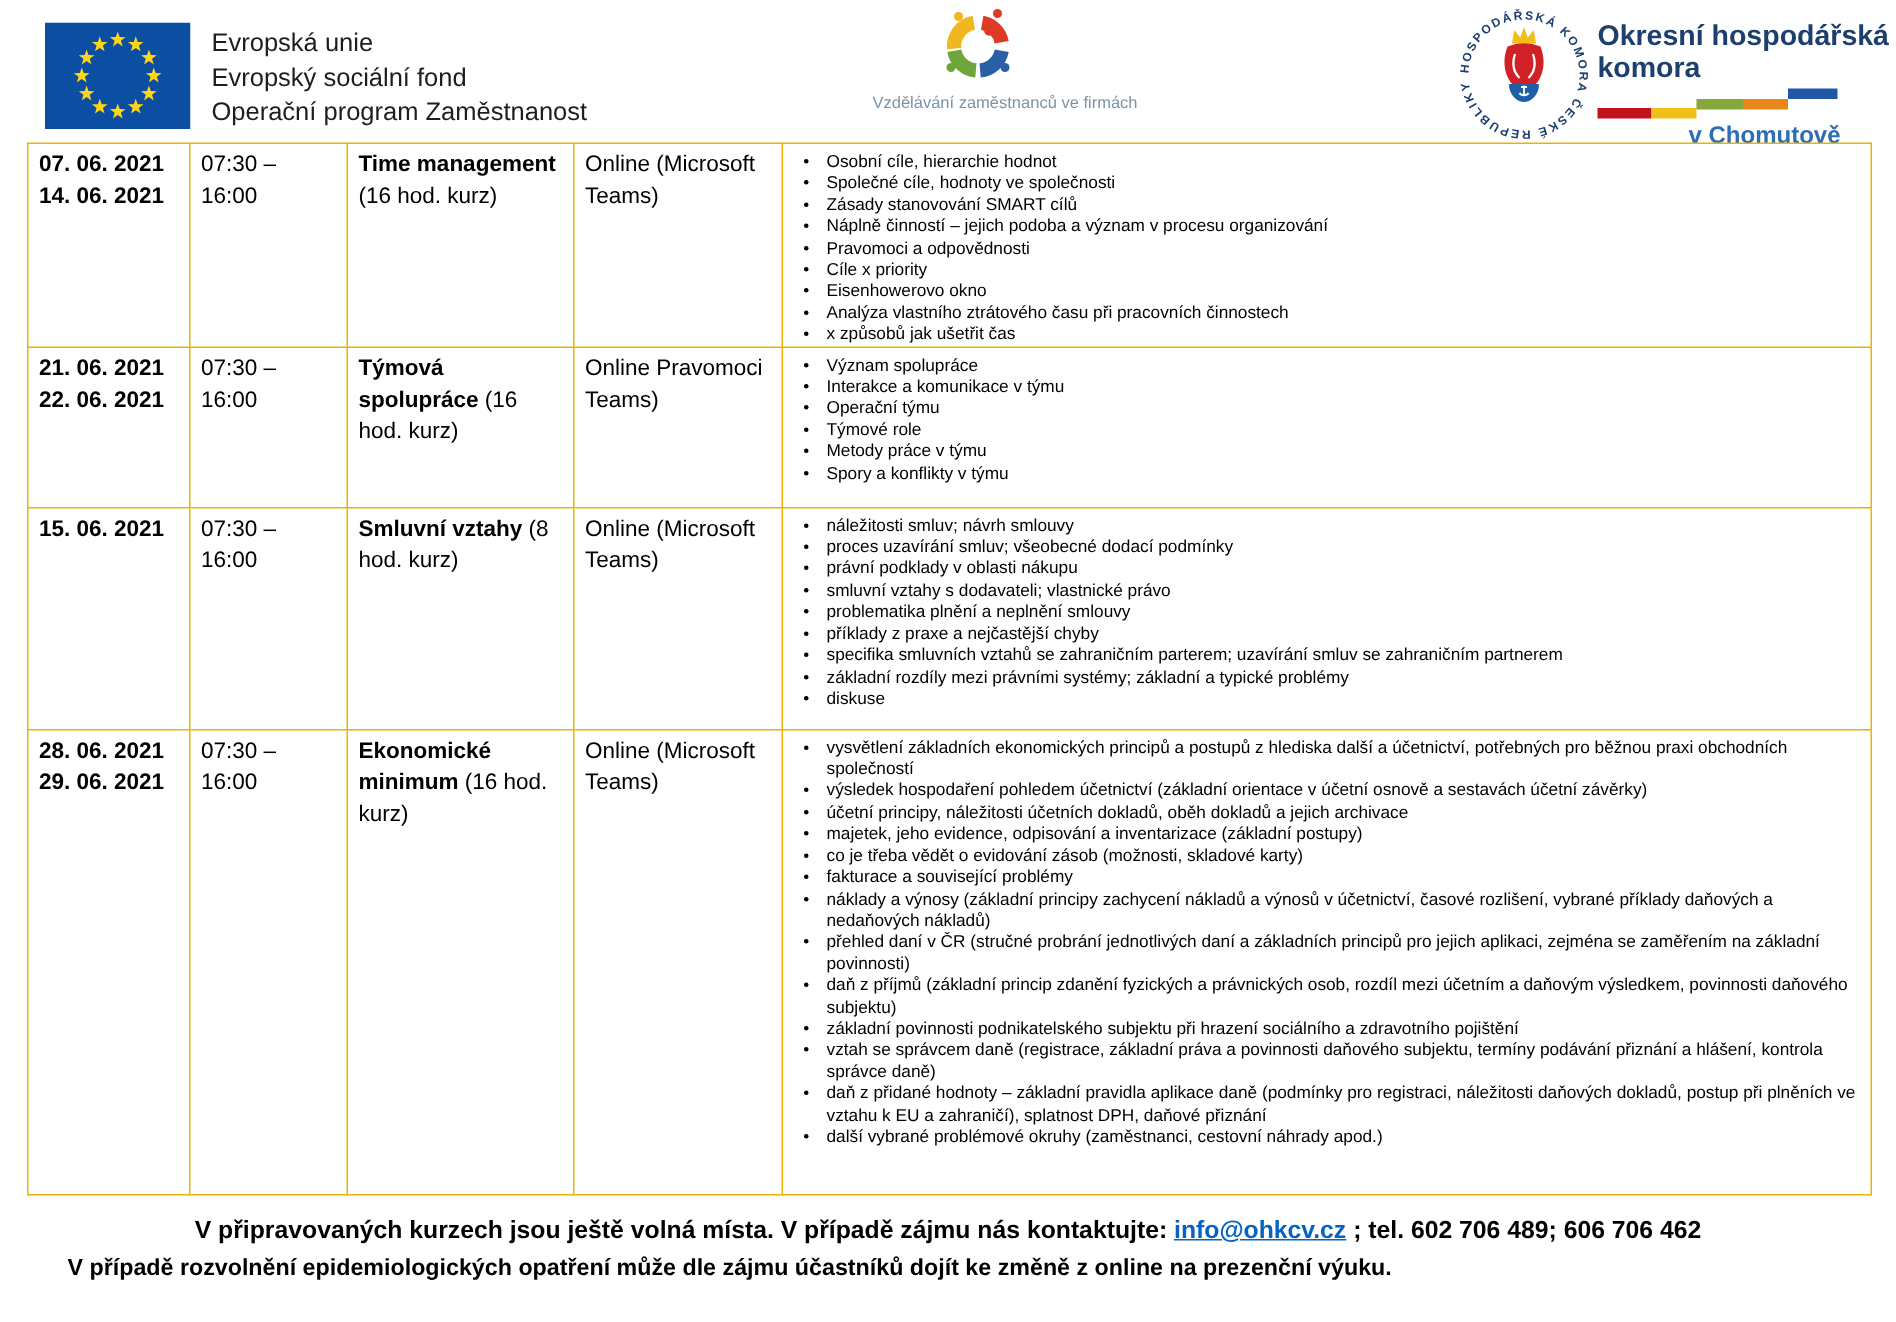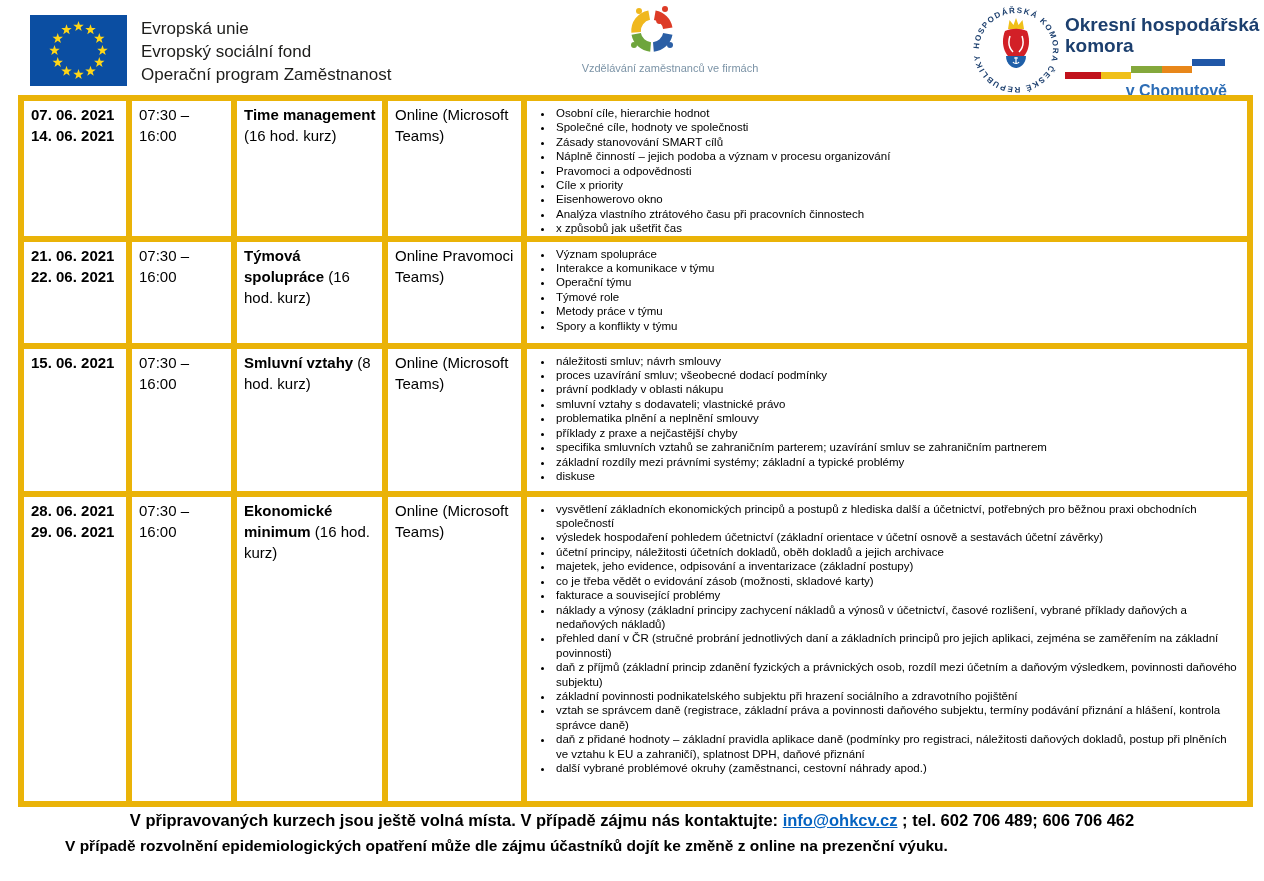--- a/index.html
+++ b/index.html
@@ -19,32 +19,32 @@
   .bars{position:relative;height:21px;margin-top:3px;width:162px;}
   .bar{position:absolute;height:7px;}
   .bar.red{left:0;top:13px;width:36px;background:var(--bar-red,#c1121c);}
   .bar.yellow{left:36px;top:13px;width:30px;background:var(--bar-yellow,#f0c019);}
   .bar.green{left:66px;top:6.5px;width:31px;background:var(--bar-green,#84a83c);}
   .bar.orange{left:97px;top:6.5px;width:30px;background:var(--bar-orange,#e8871a);}
   .bar.blue{left:127px;top:0;width:33px;background:var(--bar-blue,#2057a7);}
   .komora-loc{width:162px;text-align:right;font-size:16px;color:var(--chomutov-blue,#2d6db5);margin-top:2px;font-weight:bold;}
   
   table.schedule{position:absolute;left:18px;top:95px;width:1229px;border-collapse:collapse;table-layout:fixed;}
-  table.schedule td{border:6px solid #eab308;vertical-align:top;padding:3px 6px 0 7px;}
+  table.schedule td{border:1px solid #eab308;vertical-align:top;padding:3px 6px 0 7px;}
   tr.r1{height:130px;} tr.r2{height:107px;} tr.r3{height:148px;} tr.r4{height:310px;}
   td.c-date{font-weight:bold;font-size:15px;line-height:21px;}
   td.c-time,td.c-course,td.c-format{font-size:15px;line-height:21px;}
   td.c-course .bold{font-weight:bold;}
   td.c-topics{padding:1px 4px 0 2px;}
   td.c-topics ul{margin:2px 0 0 0;padding-left:20px;}
   td.c-topics li{font-size:11.5px;line-height:14.4px;padding-left:2px;}
   
   .footer{position:absolute;left:0;top:808px;width:1264px;font-weight:bold;}
   .footer .line1{text-align:center;font-size:16.5px;line-height:24px;}
-  .footer .line2{padding-left:65px;font-size:15.5px;line-height:24px;margin-top:2px;}
+  .footer .line2{padding-left:45px;font-size:15.5px;line-height:24px;margin-top:2px;}
   a.email{color:var(--link-blue,#0563c1);text-decoration:underline;cursor:pointer;}
 </style>
 </head>
 <body>
 
 <div class="eu-block">
   <svg width="97" height="71" viewBox="0 0 97 71">
     <defs>
       <polygon id="eustar" points="0,-5.5 -1.29,-1.78 -5.23,-1.7 -2.09,0.68 -3.23,4.45 0,2.2 3.23,4.45 2.09,0.68 5.23,-1.7 1.29,-1.78"></polygon>
     </defs>

